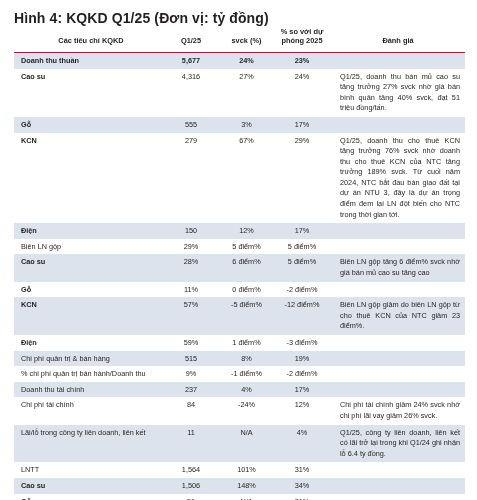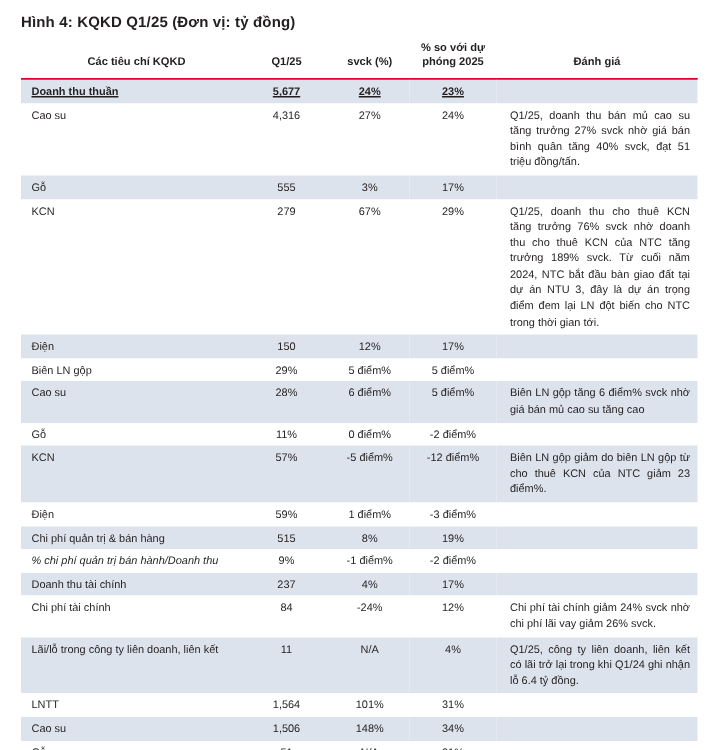--- a/index.html
+++ b/index.html
@@ -16,21 +16,21 @@
     position: relative;
     width: 477px;
     height: 500px;
     background: #ffffff;
     overflow: hidden;
   }
   .fig-title {
     position: absolute;
     left: 14px;
     top: 10px;
-    font-size: 10px;
+    font-size: 14px;
     font-weight: bold;
     color: #231f20;
     letter-spacing: 0.1px;
   }
   .tbl-wrap {
     position: absolute;
     left: 14px;
     top: 27px;
     width: 451px;
   }
@@ -65,23 +65,23 @@
     line-height: 1.32;
     color: #231f20;
   }
   tbody td.name  { padding-left: 7px; text-align: left; }
   tbody td.num   { text-align: center; }
   tbody td.note  { padding-left: 9px; padding-right: 5px; text-align: justify; text-justify: inter-word; line-height: 1.45; margin-top: 16px; }
 
   tr.shade td { background: #dde3ec; }
   tr.plain td { background: #ffffff; }
 
-  td.indent1 { padding-left: 22px; }
-  td.bold, tr.bold td { font-weight: bold; text-decoration: underline; }
-  td.italic { font-style: italic; }
+  td.indent1 { padding-left: 22px; font-weight: bold; }
+  td.bold, tr.bold td { font-weight: bold; }
+  td.italic { }
 
   .source {
     position: absolute;
     right: 14px;
     top: 481px;
     font-size: 7.2px;
     font-style: italic;
     color: #231f20;
     margin-top: 20px;
   }

